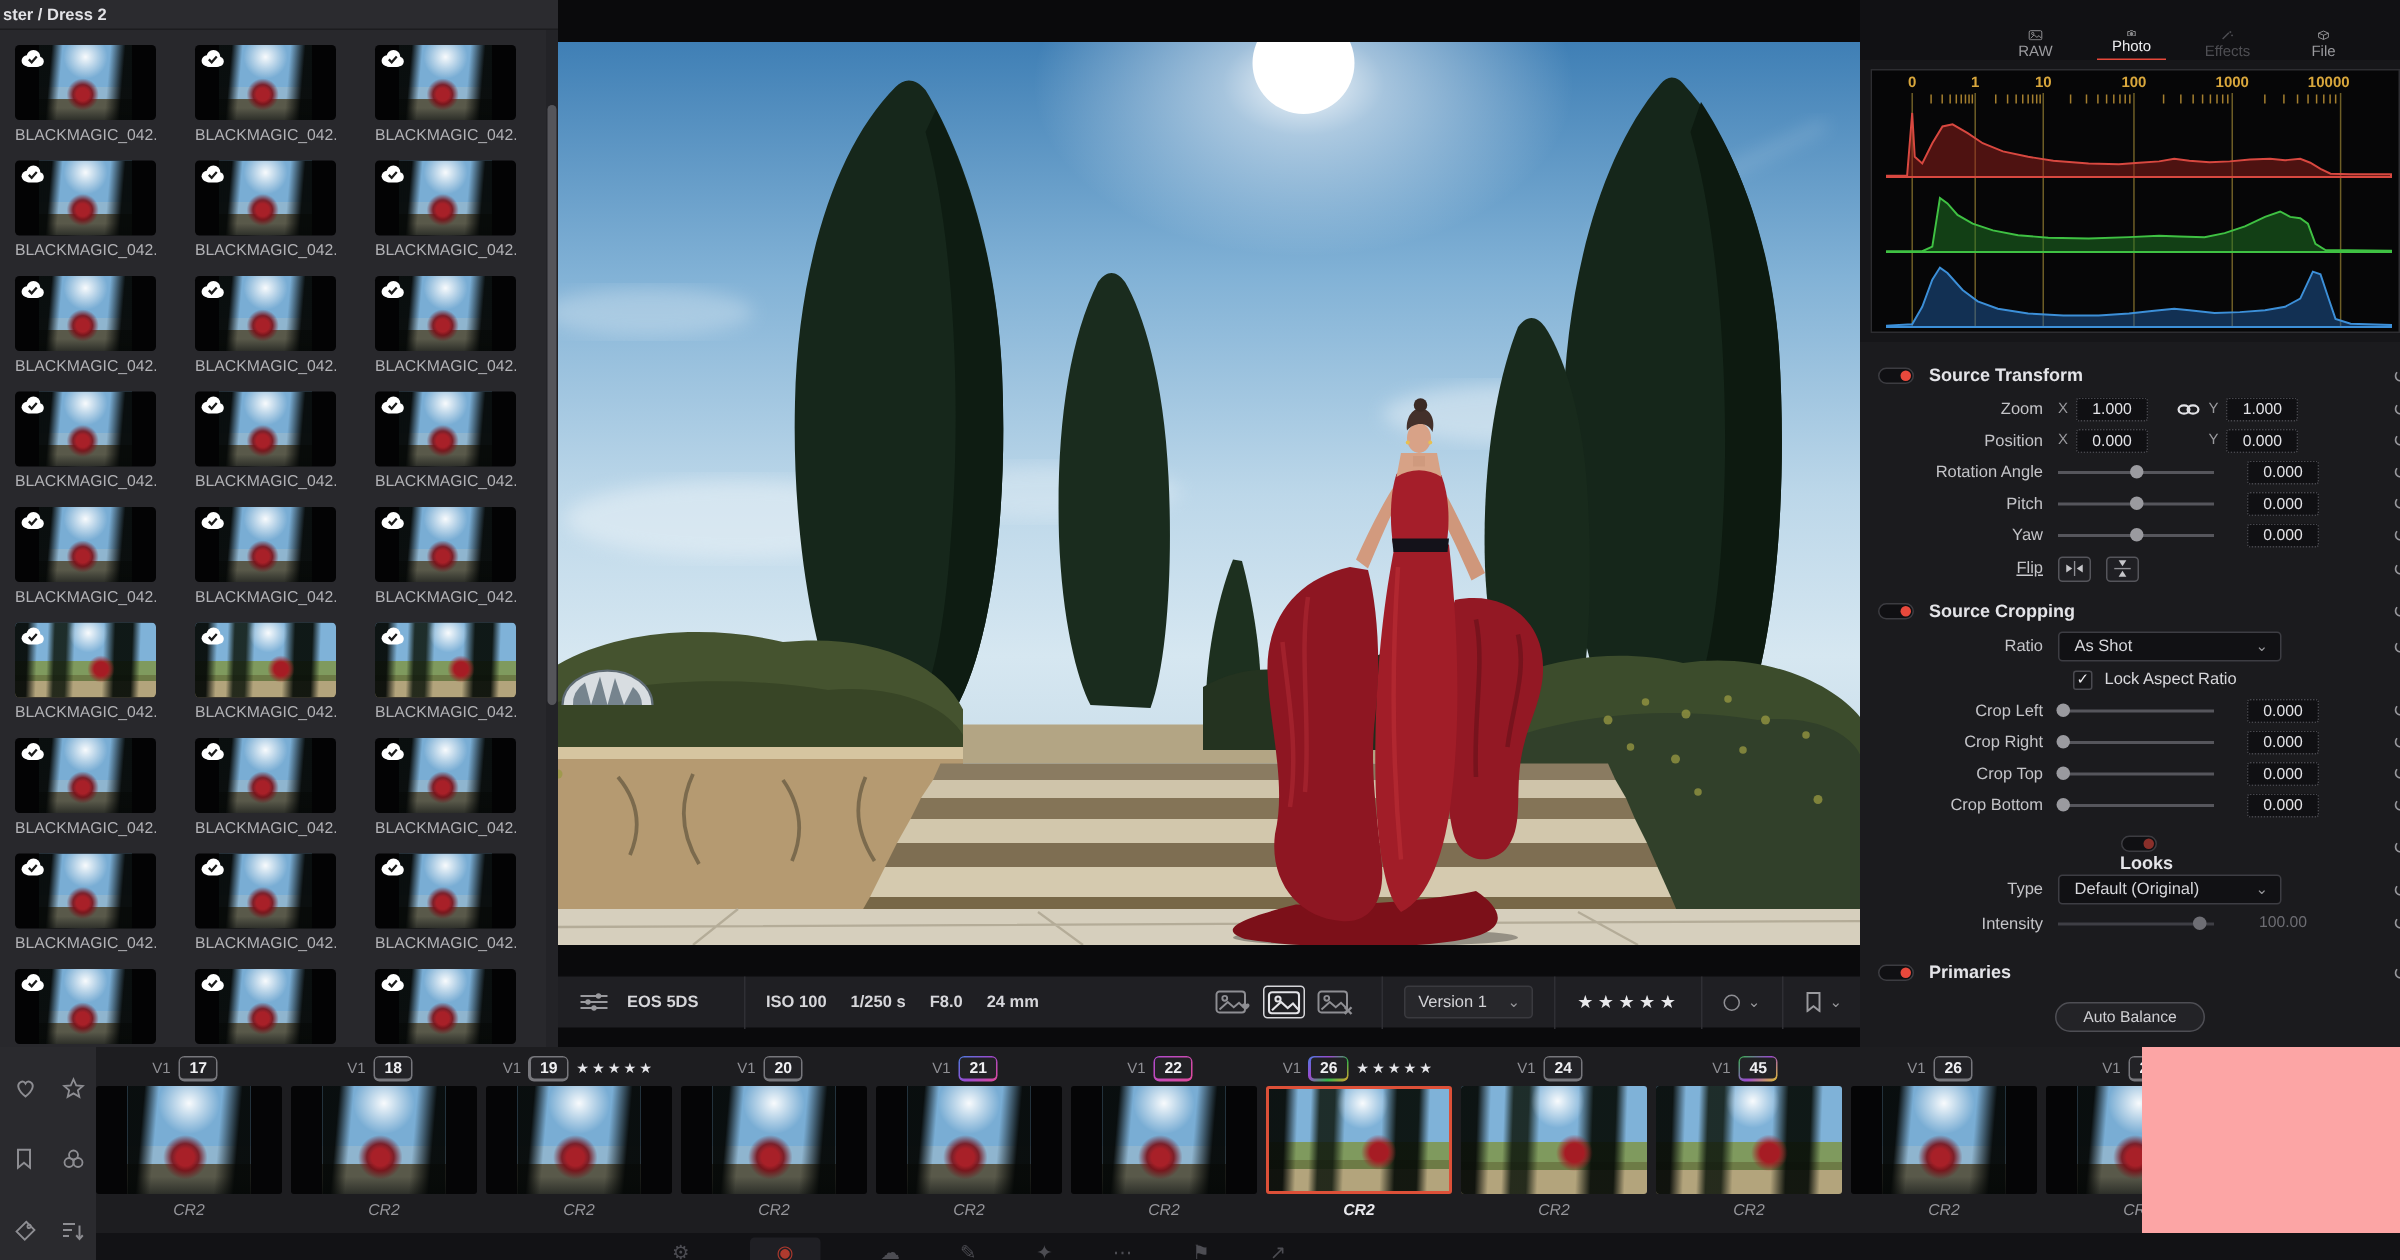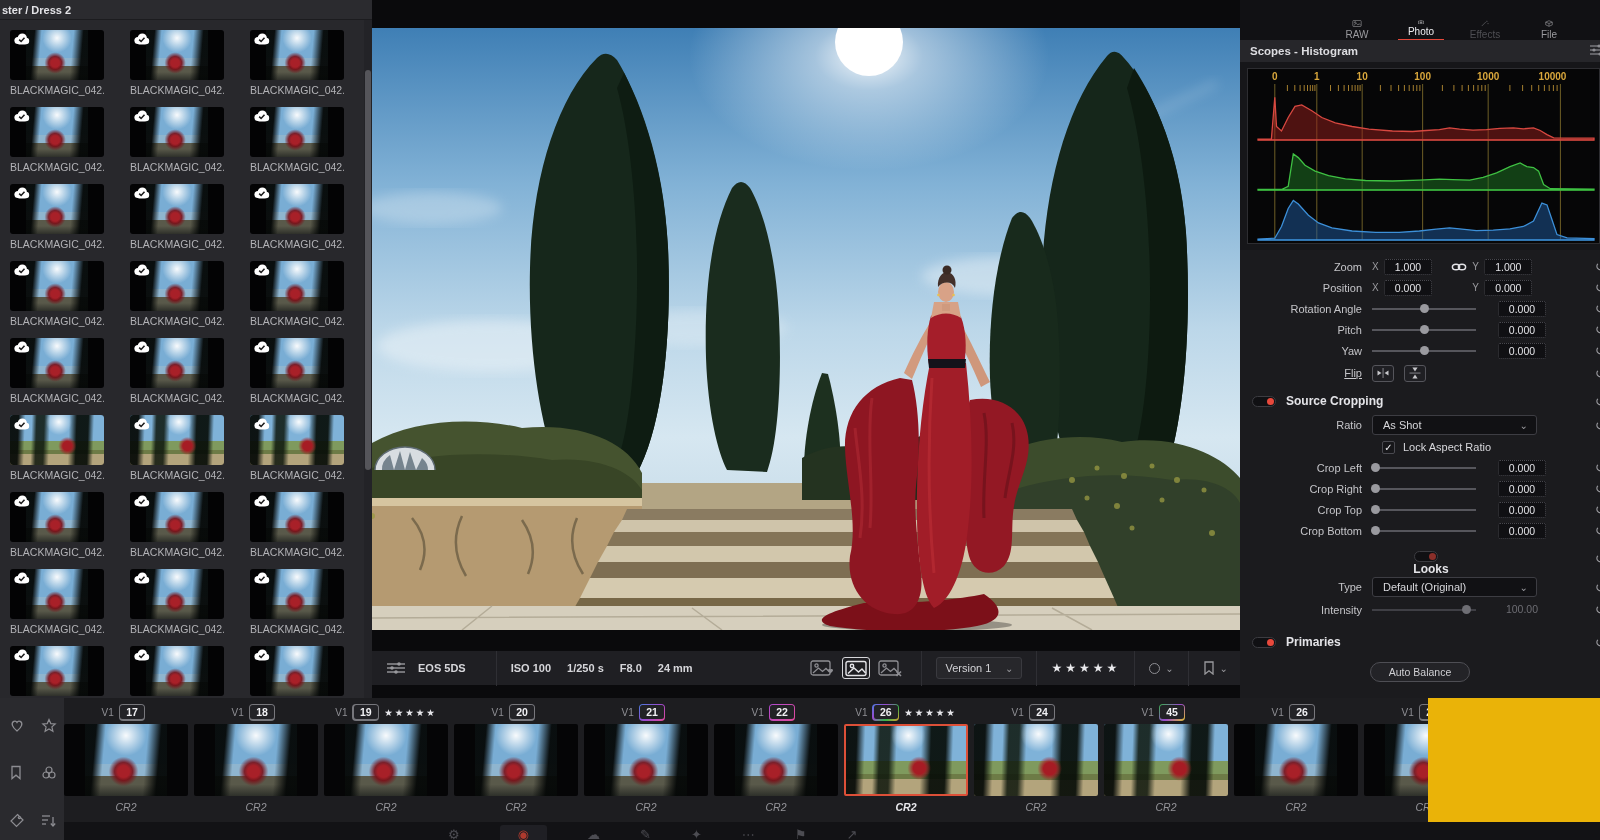--- a/index.html
+++ b/index.html
@@ -1,17 +1,17 @@
 <!DOCTYPE html>
 <html><head>
 <meta charset="utf-8">
 <style>
   * { margin:0; padding:0; box-sizing:border-box; }
   body { background:#000; font-family:"Liberation Sans", sans-serif; }
-  .app { position:relative; width:1600px; height:840px; overflow:hidden; background:#eab308; color:#c9c9cd; font-size:11px; }
+  .app { position:relative; width:1600px; height:840px; overflow:hidden; background:#fca5a5; color:#c9c9cd; font-size:11px; }
 
   
   .browser { position:absolute; left:0; top:0; width:372px; height:698px; background:#28282c; overflow:hidden; }
   .browser-header { height:20px; background:#2b2b2f; border-bottom:1px solid #1c1c1f; display:flex; align-items:center; padding-left:2px; font-size:11px; font-weight:bold; color:#e2e2e6; }
   .grid { position:absolute; left:10px; top:30px; display:grid; grid-template-columns:94px 94px 94px; column-gap:26px; grid-auto-rows:77px; }
   .cell { width:94px; }
   .thumb { position:relative; width:94px; height:50px; background:#030304; border-radius:3px; overflow:hidden; }
   .cell-label { margin-top:4px; font-size:10.5px; color:#b2b2b6; white-space:nowrap; overflow:hidden; }
   .cloud { position:absolute; left:3px; top:3px; z-index:3; }
   .mini { position:absolute; top:0; bottom:0; }
@@ -70,21 +70,21 @@
   .xygroup { display:flex; align-items:center; width:100px; }
   .linkslot { width:36px; display:flex; justify-content:center; align-items:center; }
   .slider { position:relative; width:104px; height:12px; margin-right:auto; }
   .slider .track { position:absolute; left:0; right:0; top:5.5px; height:1.5px; background:#56565c; }
   .slider .dot { position:absolute; top:1.5px; left:50%; width:9px; height:9px; margin-left:-4px; border-radius:50%; background:#9a9a9f; }
   .slider.at-start .dot { left:3%; }
   .slider.at-end .dot { left:90%; }
   .slider.dim .track { background:#3f3f45; } .slider.dim .dot { background:#6e6e74; }
   .val-right { margin-left:auto; }
   .val-dim { border:none; background:transparent; color:#6d6d73; }
-  .dropdown { display:flex; align-items:center; justify-content:space-between; width:165px; height:20px; background:#111114; border:1px solid #3d3d43; border-radius:3px; padding:0 8px 0 10px; color:#d7d7db; font-size:11px; }
+  .dropdown { display:flex; align-items:center; justify-content:space-between; width:149px; height:20px; background:#111114; border:1px solid #3d3d43; border-radius:3px; padding:0 8px 0 10px; color:#d7d7db; font-size:11px; }
   .checkrow { display:flex; align-items:center; height:20px; }
   .checkrow .spacer { flex:0 0 142px; }
   .checkbox { width:13px; height:13px; background:#17171a; border:1px solid #4a4a50; border-radius:2px; color:#f0f0f3; font-size:10px; line-height:12px; text-align:center; margin-right:8px; }
   .flipbtn { width:22px; height:17px; border:1px solid #55555b; border-radius:3px; display:flex; align-items:center; justify-content:center; margin-right:10px; color:#c6c6ca; background:#1f1f23; }
   .auto-btn { display:block; margin:8px auto 0; width:100px; height:20px; border:1px solid #4e4e54; border-radius:10px; background:#232327; color:#cfcfd3; font-size:10.5px; text-align:center; line-height:18px; }
 
   
   .filmstrip { position:absolute; left:0; top:698px; width:1428px; height:124px; background:#1d1d20; overflow:hidden; }
   .film-items { position:absolute; left:64px; top:4px; display:flex; gap:6px; }
   .film-cell { width:124px; flex:0 0 auto; }
@@ -814,33 +814,20 @@
       </div>
       <div class="tab">
         <svg width="20" height="15" viewBox="0 0 20 15" fill="none" stroke="#9a9a9e" stroke-width="1.3">
             <path d="M3,4.5 L10,1.5 L17,4.5 L17,10.5 L10,13.5 L3,10.5 Z"></path>
             <path d="M3,4.5 L10,7.5 L17,4.5 M10,7.5 V13.5"></path>
           </svg>
         <span>File</span>
       </div>
     </div>
 
-    <div class="scopes-head">
-      <span>Scopes - Histogram</span>
-      <span class="scopes-gear">
-        <svg width="16" height="14" viewBox="0 0 16 14" stroke="#8e8e93" stroke-width="1.2" fill="#8e8e93">
-            <line x1="1" y1="3" x2="15" y2="3"></line>
-            <circle cx="10" cy="3" r="1.6" stroke="none"></circle>
-            <line x1="1" y1="7" x2="15" y2="7"></line>
-            <circle cx="5" cy="7" r="1.6" stroke="none"></circle>
-            <line x1="1" y1="11" x2="15" y2="11"></line>
-            <circle cx="11" cy="11" r="1.6" stroke="none"></circle>
-          </svg>
-      </span>
-    </div>
 
     <div class="histo-wrap">
       <div class="histo-box">
         <svg id="histo-svg" width="352" height="174">
             <line x1="26.8" y1="15" x2="26.8" y2="171" stroke="#6e5e26" stroke-width="1"></line>
             <text x="26.8" y="11" fill="#d9a73c" font-size="10" font-weight="bold" text-anchor="middle">0</text>
             <line x1="39.4" y1="16" x2="39.4" y2="22" stroke="#d9a73c" stroke-width="1" opacity="0.75"></line>
             <line x1="46.8" y1="16" x2="46.8" y2="22" stroke="#d9a73c" stroke-width="1" opacity="0.75"></line>
             <line x1="52.1" y1="16" x2="52.1" y2="22" stroke="#d9a73c" stroke-width="1" opacity="0.75"></line>
             <line x1="56.2" y1="16" x2="56.2" y2="22" stroke="#d9a73c" stroke-width="1" opacity="0.75"></line>
@@ -895,20 +882,27 @@
             <path d="M 10 121 L 10.0 120.5 L 33.5 120.5 L 40.2 117.4 L 45.3 85.0 L 50.3 88.6 L 57.0 96.3 L 67.1 102.1 L 80.6 106.6 L 97.4 109.8 L 117.5 111.5 L 144.4 112.0 L 171.3 111.1 L 191.4 110.2 L 204.9 110.7 L 221.7 111.1 L 235.1 108.4 L 248.6 103.9 L 262.0 97.6 L 272.1 94.0 L 278.8 97.6 L 285.5 98.5 L 290.6 102.1 L 295.6 115.6 L 302.3 119.7 L 346.0 120.1 L 346 121 Z" fill="rgba(30,120,35,0.5)" stroke="#3fc143" stroke-width="1.3"></path>
             <line x1="10" y1="121" x2="346" y2="121" stroke="#3fc143" stroke-width="1" opacity="0.5"></line>
             <path d="M 10 171 L 10.0 170.1 L 26.8 169.2 L 33.5 157.5 L 40.2 139.5 L 45.3 131.4 L 50.3 135.0 L 60.4 146.3 L 70.5 153.9 L 83.9 158.8 L 104.1 162.0 L 127.6 163.3 L 151.1 163.3 L 171.3 162.0 L 188.1 160.2 L 201.5 158.8 L 211.6 159.8 L 228.4 161.6 L 245.2 161.1 L 262.0 159.8 L 275.4 157.5 L 285.5 152.1 L 293.9 134.1 L 299.0 135.9 L 304.0 150.8 L 309.0 165.6 L 319.1 168.8 L 346.0 169.7 L 346 171 Z" fill="rgba(30,90,160,0.5)" stroke="#3c8fd8" stroke-width="1.3"></path>
             <line x1="10" y1="171" x2="346" y2="171" stroke="#3c8fd8" stroke-width="1" opacity="0.5"></line>
           </svg>
       </div>
     </div>
 
     <div class="sections">
 
+      <div class="sec-head">
+        <span class="toggle">
+            <span class="knob"></span>
+          </span>
+        <span class="sec-title">Source Transform</span>
+        <span class="reset">↺</span>
+      </div>
       <div class="ctl-row">
         <span class="ctl-lbl">Zoom</span>
         <span class="xygroup">
             <span class="axis">X</span>
             <span class="field">1.000</span>
           </span>
         <span class="linkslot">
             <svg width="16" height="10" viewBox="0 0 16 10" fill="none" stroke="#e2e2e6" stroke-width="1.5">
               <ellipse cx="5" cy="5" rx="3.6" ry="2.8"></ellipse>
               <ellipse cx="11" cy="5" rx="3.6" ry="2.8"></ellipse>

